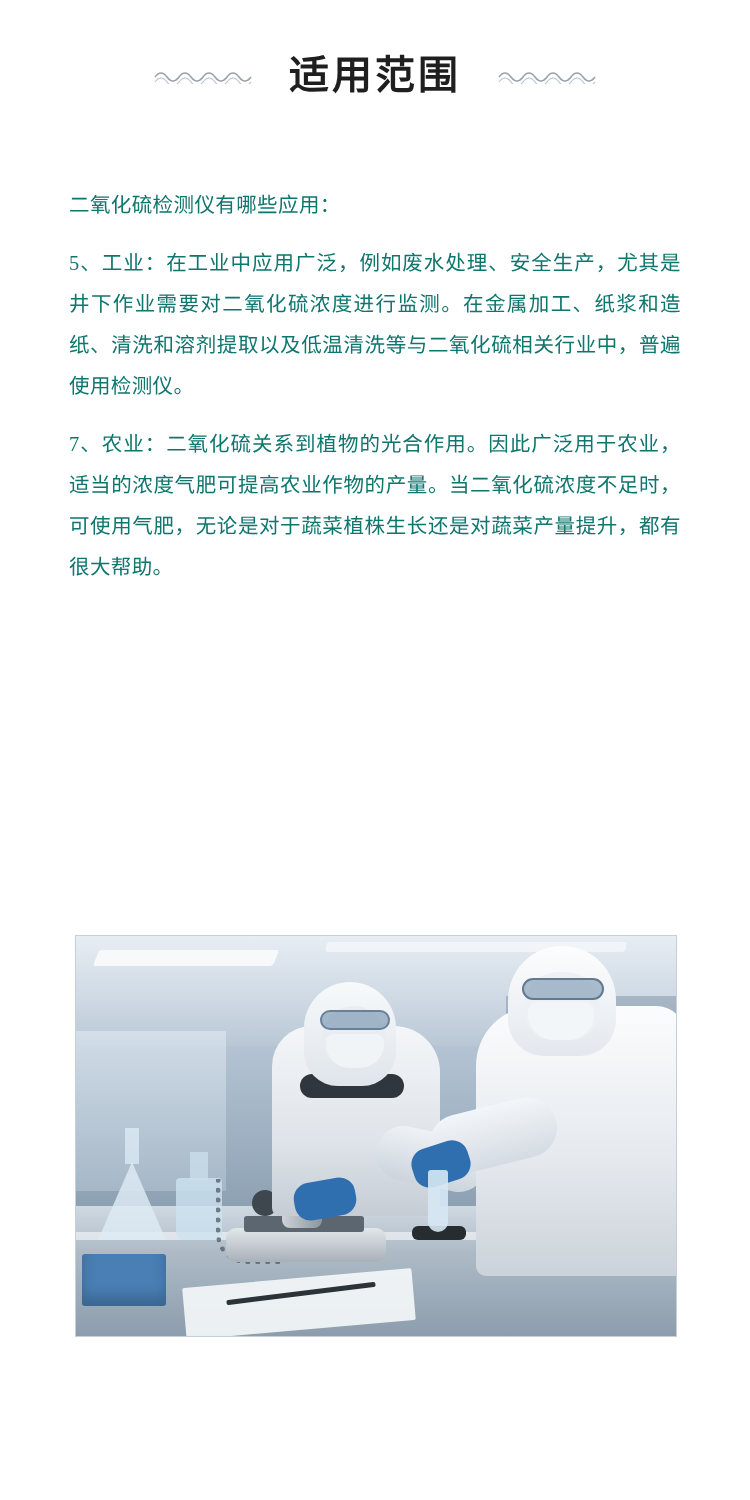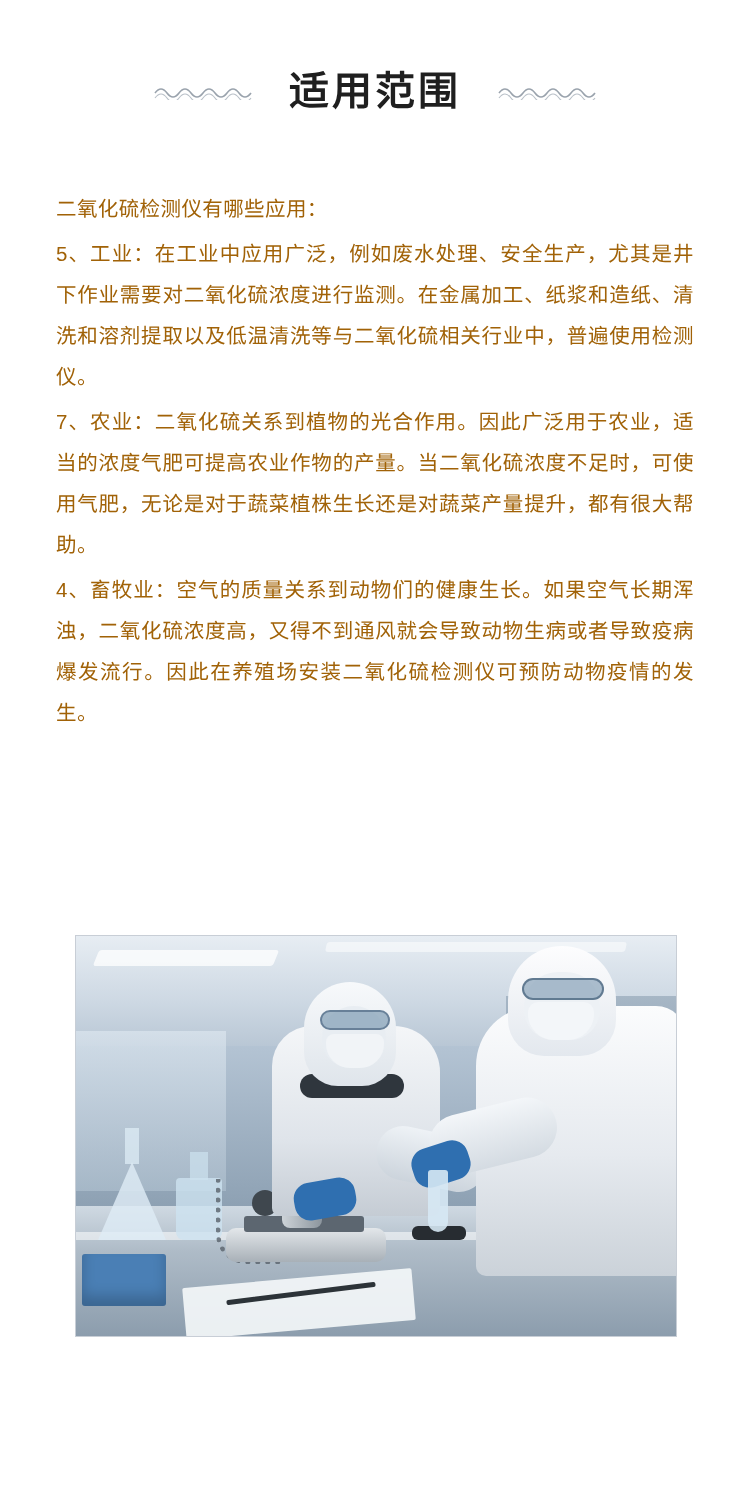--- a/index.html
+++ b/index.html
@@ -20,21 +20,21 @@
     height: 1500px;
     box-sizing: border-box;
   }
 
   
   .header {
     display: flex;
     align-items: center;
     justify-content: center;
     gap: 36px;
-    padding-top: 44px;
+    padding-top: 28px;
     padding-bottom: 10px;
   }
   .squiggle {
     display: block;
   }
   .header-title {
     font-size: 40px;
     font-weight: bold;
     letter-spacing: 3px;
     color: #1f1f1f;
@@ -42,24 +42,25 @@
     white-space: nowrap;
   }
 
   
   .content {
     padding: 36px 52px 0 52px;
   }
   .para {
     font-size: 20.5px;
     line-height: 41px;
-    color: #a16207;
+    color: #0f766e;
     text-align: justify;
     letter-spacing: 0.4px;
-    margin: 4px;
+    margin: 17px;
+    font-family: Liberation Serif, serif;
   }
 
   
   .photo-wrap {
     position: absolute;
     left: 75px;
     top: 935px;
     width: 600px;
     height: 400px;
   }
@@ -365,21 +366,20 @@
         <path d="M2 11 Q 8 3 14 11 T 26 11 T 38 11 T 50 11 T 62 11 T 74 11 T 86 11 T 98 11" fill="none" stroke="#9aa3ad" stroke-width="1.6"></path>
         <path d="M2 16 Q 8 8 14 16 T 26 16 T 38 16 T 50 16 T 62 16 T 74 16 T 86 16 T 98 16" fill="none" stroke="#b9c0c8" stroke-width="1.2"></path>
       </svg>
     </span>
   </div>
 
   <div class="content">
     <p class="para">二氧化硫检测仪有哪些应用：</p>
     <p class="para">5、工业：在工业中应用广泛，例如废水处理、安全生产，尤其是井下作业需要对二氧化硫浓度进行监测。在金属加工、纸浆和造纸、清洗和溶剂提取以及低温清洗等与二氧化硫相关行业中，普遍使用检测仪。</p>
     <p class="para">7、农业：二氧化硫关系到植物的光合作用。因此广泛用于农业，适当的浓度气肥可提高农业作物的产量。当二氧化硫浓度不足时，可使用气肥，无论是对于蔬菜植株生长还是对蔬菜产量提升，都有很大帮助。</p>
-    <p class="para">4、畜牧业：空气的质量关系到动物们的健康生长。如果空气长期浑浊，二氧化硫浓度高，又得不到通风就会导致动物生病或者导致疫病爆发流行。因此在养殖场安装二氧化硫检测仪可预防动物疫情的发生。</p>
   </div>
 
   <div class="photo-wrap">
     <div class="photo" title="两名身穿白色防护服的实验人员在实验室内使用显微镜进行检测操作">
       <div class="lab-bg"></div>
       <div class="lab-ceiling"></div>
       <div class="lab-window"></div>
       <div class="lab-shelf">
         <span style="top:30px"></span>
           <span style="top:72px"></span>

